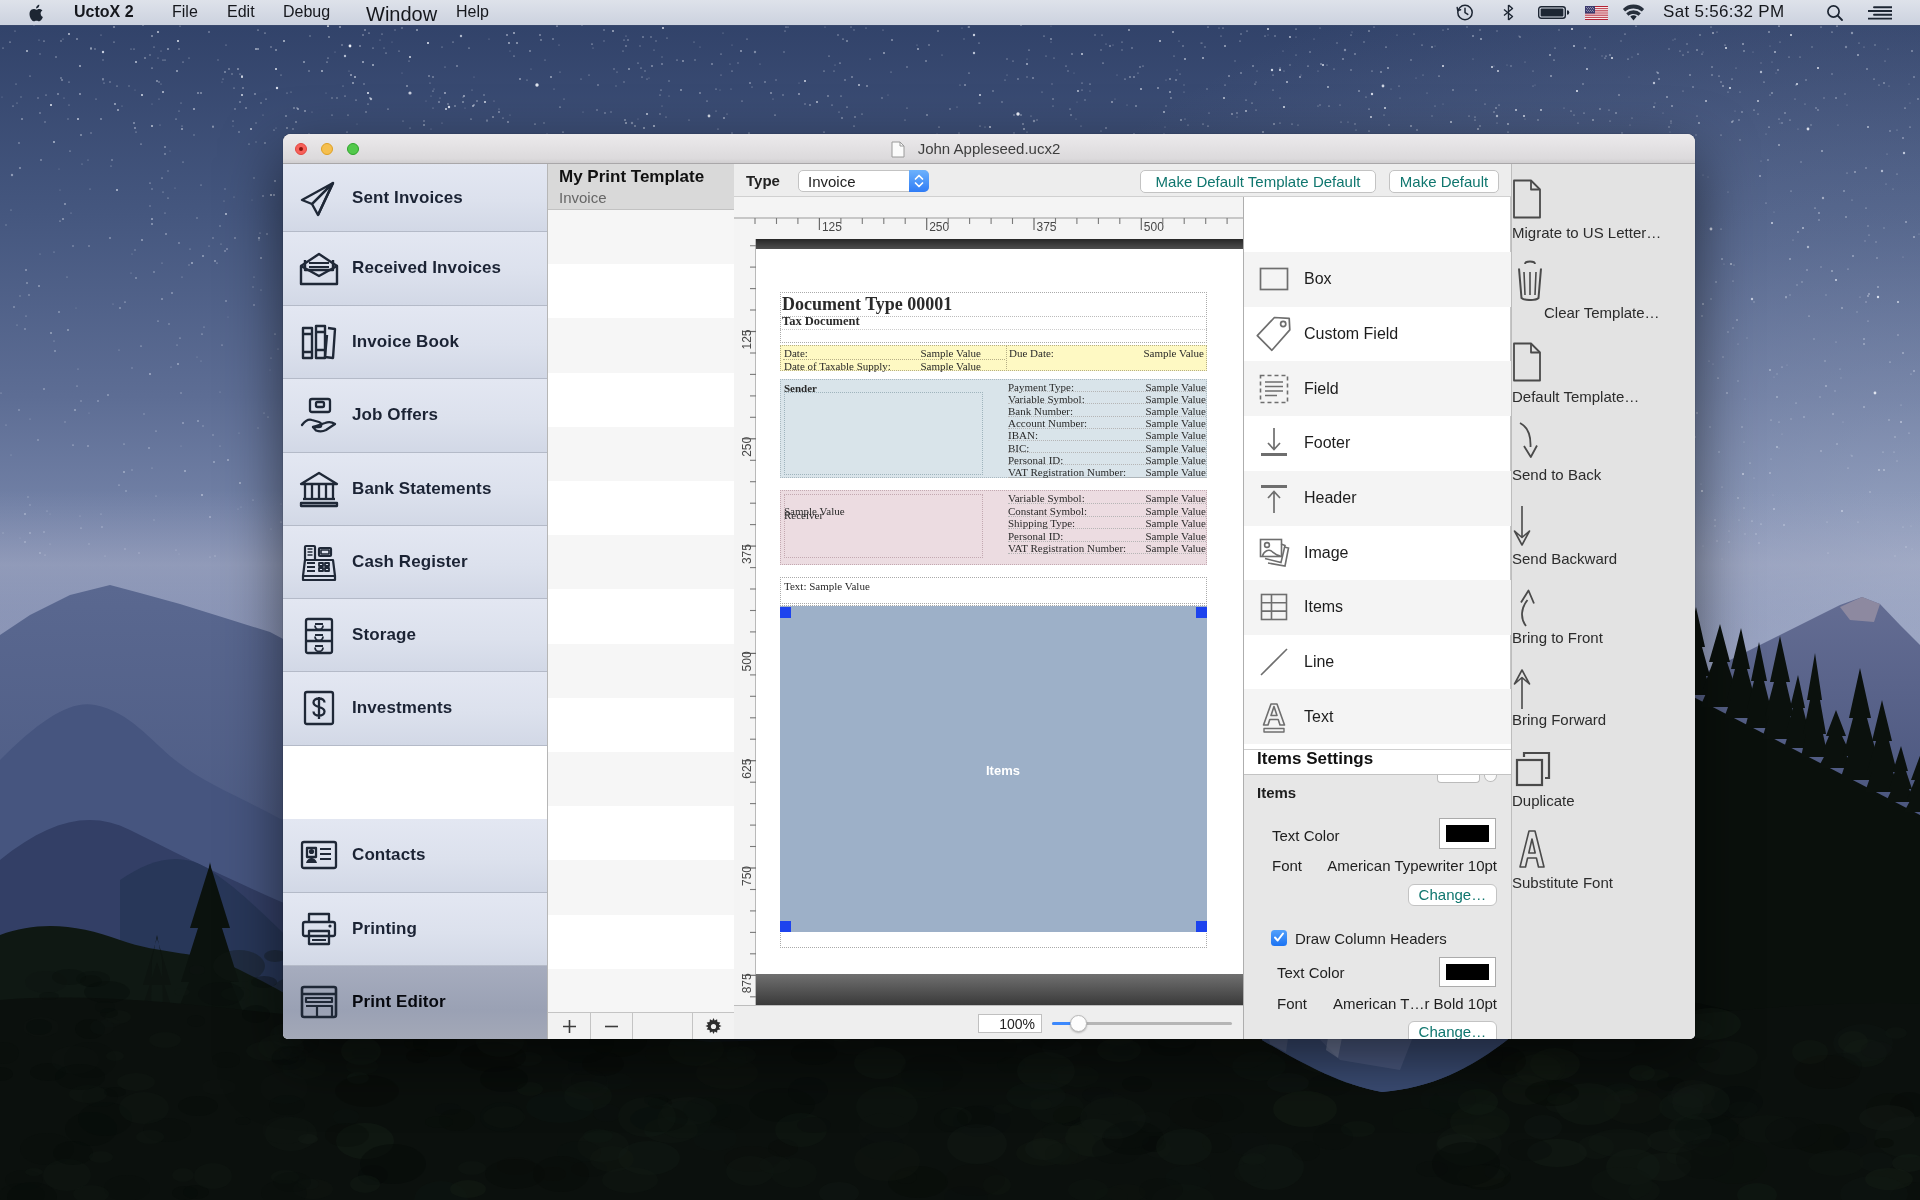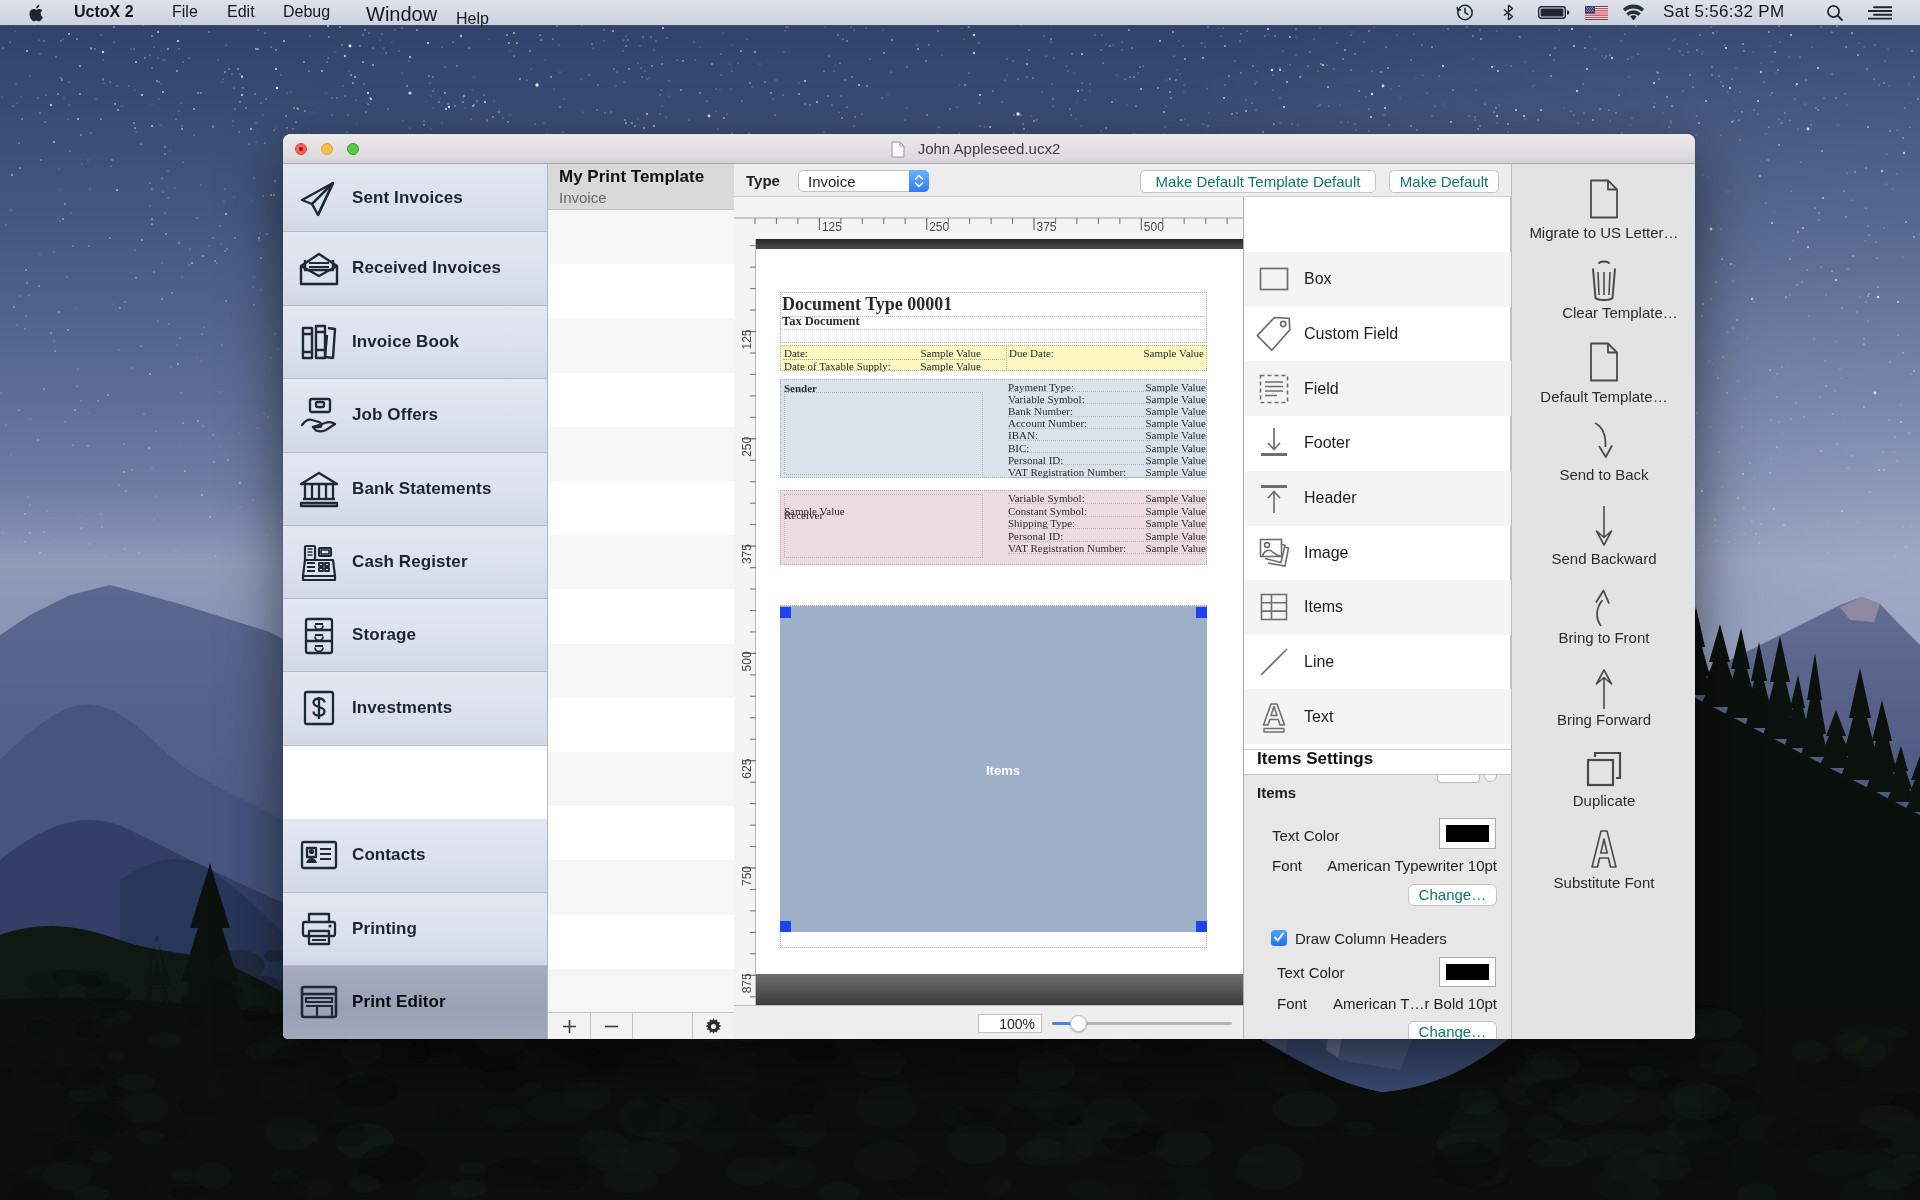--- a/index.html
+++ b/index.html
@@ -62,21 +62,21 @@
 #canvas { position:absolute; left:473px; top:105px; width:487px; height:766px; background:#fff; }
 #zoombar { position:absolute; left:451px; top:871px; width:509px; height:34px; background:#eeeeee; border-top:1px solid #bdbdbd; }
 
 #tools { position:absolute; left:960px; top:63px; width:268px; height:842px; background:#fff; border-left:1px solid #aeaeae; border-right:1px solid #c6c6c6;}
 .toolrow { position:absolute; left:0; width:267px; height:55px; }
 .toolrow.alt { background:#f4f4f4; }
 .toolrow .lbl { position:absolute; left:60px; top:50%; transform:translateY(-50%); font-size:16px; color:#1d1d1d; }
 .toolrow svg { position:absolute; left:12px; top:50%; transform:translateY(-50%); }
 
 #rpanel { position:absolute; left:1228px; top:30px; width:184px; height:875px; background:#e3e3e3; border-left:1px solid #bdbdbd; }
-.ritem { position:absolute; left:0; width:184px; text-align:center; color:#2c2c2c; font-size:15px; }
+.ritem { position:absolute; left:0; width:184px; color:#2c2c2c; font-size:15px; }
 </style>
 </head>
 <body>
 <div id="wall"><svg width="1920" height="1200" viewBox="0 0 1920 1200">
 <defs>
 <linearGradient id="sky" x1="0" y1="0" x2="0" y2="1">
  <stop offset="0" stop-color="#2f4067"></stop>
  <stop offset="0.18" stop-color="#45577f"></stop>
  <stop offset="0.33" stop-color="#5d6d94"></stop>
  <stop offset="0.42" stop-color="#7180a5"></stop>
@@ -2181,21 +2181,21 @@
 <div id="menubar">
 <svg class="mi" style="left:28px; top:4px;" width="18" height="18" viewBox="0 0 18 18">
       <path fill="#1d2633" d="M12.6 9.6c0-2 1.7-3 1.8-3.1-1-1.4-2.5-1.6-3-1.6-1.3-.1-2.5.75-3.1.75-.6 0-1.6-.73-2.7-.7-1.4 0-2.7.8-3.4 2-1.45 2.5-.37 6.3 1 8.3.7 1 1.5 2.1 2.6 2.05 1-.04 1.44-.67 2.7-.67 1.26 0 1.62.67 2.72.65 1.1-.02 1.84-1 2.5-2 .8-1.2 1.1-2.3 1.13-2.35-.03-.01-2.2-.85-2.2-3.3z"></path>
       <path fill="#1d2633" d="M10.5 3.3c.55-.68.93-1.6.83-2.55-.8.03-1.77.53-2.35 1.2-.5.6-.97 1.56-.85 2.47.9.07 1.8-.45 2.37-1.12z"></path>
     </svg>
 <div class="mi" style="left:74px; font-weight:bold; font-size:16px;">UctoX 2</div>
 <div class="mi" style="left:172px; font-size:16px;">File</div>
 <div class="mi" style="left:227px; font-size:16px;">Edit</div>
 <div class="mi" style="left:283px; font-size:16px;">Debug</div>
 <div class="mi" style="left:366px; font-size:20px;">Window</div>
-<div class="mi" style="left:456px; font-size:16px;margin-top:7px;">Help</div>
+<div class="mi" style="left:456px; font-size:16px;">Help</div>
 <svg class="mi" style="left:1455px; top:3px;" width="19" height="19" viewBox="0 0 19 19">
       <g fill="none" stroke="#1d2633" stroke-width="1.5">
         <circle cx="10" cy="9.5" r="7.2"></circle>
         <path d="M10 5.2 V9.5 L12.8 11.4" stroke-linecap="round"></path>
         <path d="M2.8 7.5 L2.2 4.6 M2.8 7.5 L5.6 6.7" stroke-linecap="round"></path>
       </g>
     </svg>
 <svg class="mi" style="left:1501px; top:4px;" width="15" height="17" viewBox="0 0 15 17">
       <path fill="none" stroke="#1d2633" stroke-width="1.4" stroke-linejoin="round" d="M7.5 1 L7.5 16 M7.5 1 L11.5 4.5 L3 11.5 M7.5 16 L11.5 12.5 L3 5.5"></path>
     </svg>
@@ -2588,20 +2588,23 @@
           <div style="position:absolute; left:227px; top:38.3px; width:198px; height:12.6px; border-bottom:1px dotted #b5b5b5;">
             <span style="position:absolute;left:0;top:0.5px;">Personal ID:</span>
             <span style="position:absolute;right:0;top:0.5px;">Sample Value</span>
           </div>
           <div style="position:absolute; left:227px; top:50.9px; width:198px; height:12.6px; border-bottom:1px dotted #b5b5b5;">
             <span style="position:absolute;left:0;top:0.5px;">VAT Registration Number:</span>
             <span style="position:absolute;right:0;top:0.5px;">Sample Value</span>
           </div>
   </div>
 
+  <div style="position:absolute;left:24px;top:328.5px;width:427px;height:26.5px;border:1px dotted #aaa;">
+    <div style="position:absolute;left:3px;top:2px;">Text: Sample Value</div>
+  </div>
 
   <div style="position:absolute;left:24px;top:356.5px;width:427px;height:343px;border:1px dotted #aaa;"></div>
   <div style="position:absolute;left:24px;top:357.5px;width:427px;height:326px;background:#9db0c8;"></div>
   <div style="position:absolute;left:230px;top:514px;color:#fff;font-weight:bold;font-size:13px;font-family:'Liberation Sans',sans-serif;">Items</div>
   <div style="position:absolute;left:24px;top:358px;width:11px;height:11px;background:#1d43ee;"></div>
   <div style="position:absolute;left:440px;top:358px;width:11px;height:11px;background:#1d43ee;"></div>
   <div style="position:absolute;left:24px;top:672.5px;width:11px;height:11px;background:#1d43ee;"></div>
   <div style="position:absolute;left:440px;top:672.5px;width:11px;height:11px;background:#1d43ee;"></div>
 </div>
 <div style="position:absolute;left:0;top:734.5px;width:487px;height:31.5px;background:linear-gradient(180deg,#707070,#3a3a3a);"></div>

